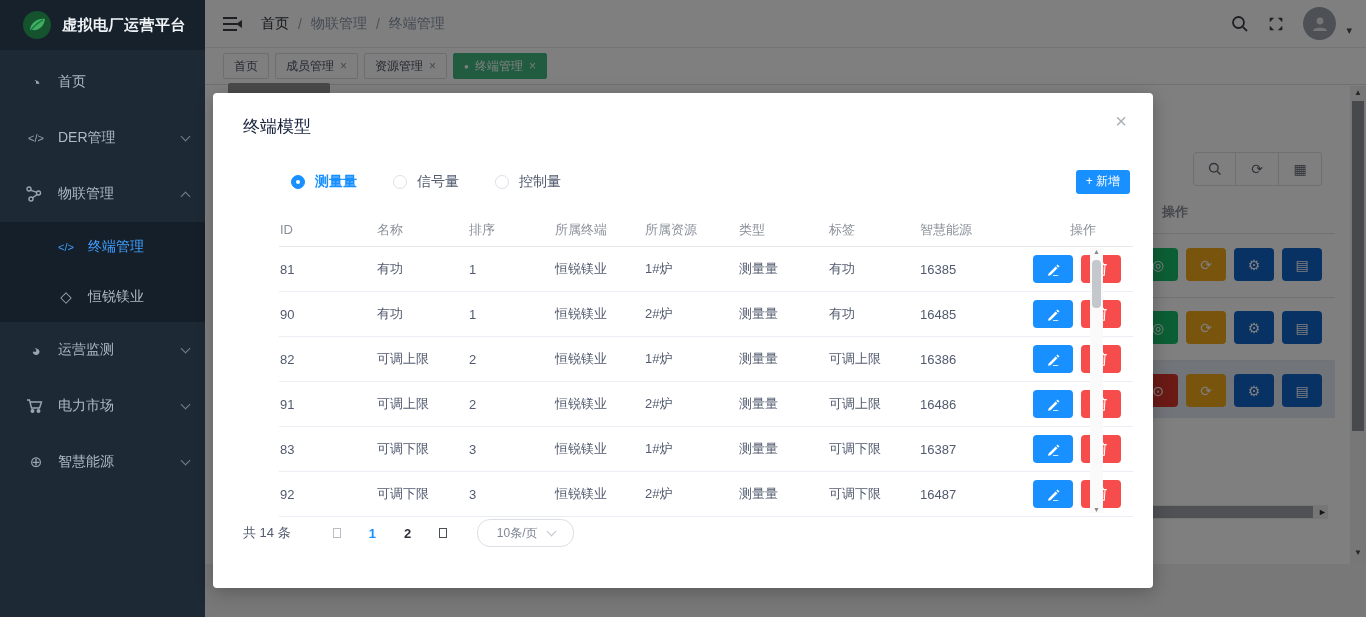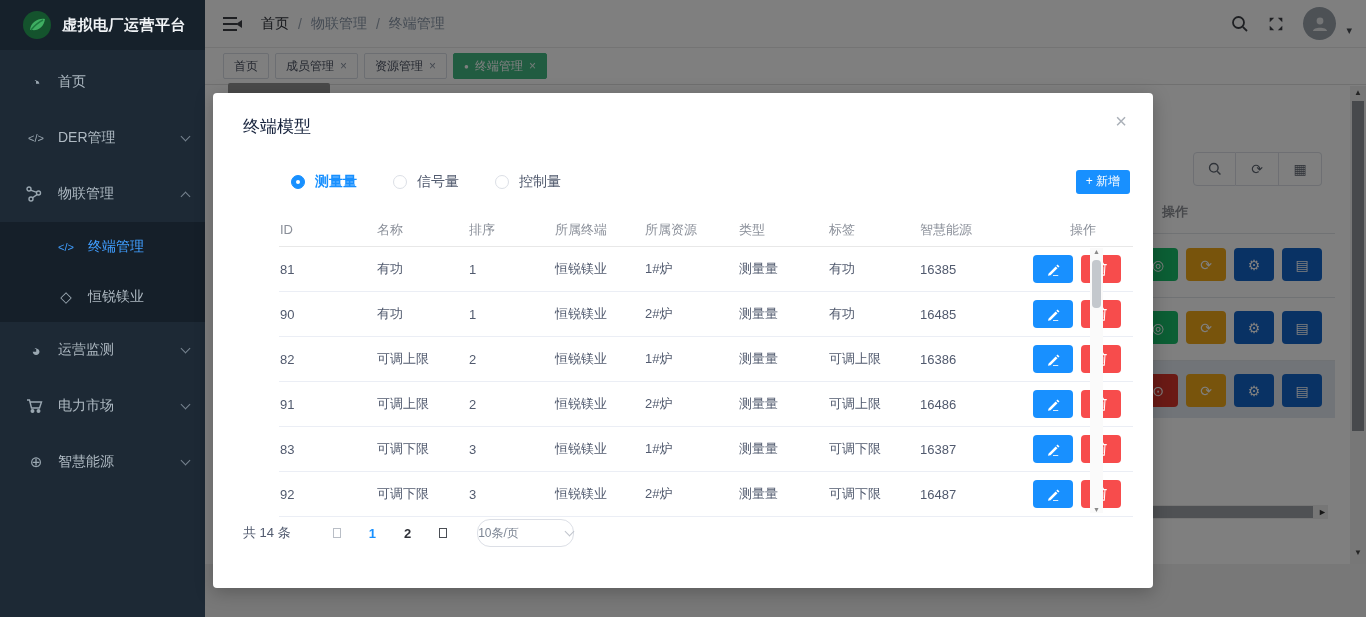--- a/index.html
+++ b/index.html
@@ -98,21 +98,21 @@
   .inner-scroll .iup { position:absolute; top:0; left:0; width:13px; text-align:center; font-size:7px; color:#8a8a8a; }
   .inner-scroll .idown { position:absolute; bottom:0; left:0; width:13px; text-align:center; font-size:7px; color:#8a8a8a; }
   .ithumb { position:absolute; left:2px; top:12px; width:9px; height:48px; background:#c4c8cd; border-radius:4px; }
 
   .pagination { position:absolute; left:30px; top:425px; height:30px; display:flex; align-items:center; color:#515a6e; font-size:13px; }
   .pg-total { margin-right:28px; }
   .pg-sq { width:8px; height:10px; border:1px solid #b9bec6; margin:0 14px; cursor:pointer; }
   .pg-sq.next { border-color:#4a4e55; }
   .pg-num { margin:0 14px; font-weight:bold; color:#2e3138; cursor:pointer; }
   .pg-num.active { color:#1890ff; }
-  .pg-size { margin-left:16px; width:97px; height:28px; border:1px solid #dcdfe6; border-radius:13px; display:flex; align-items:center; justify-content:space-between; gap:10px; color:#7d8694; font-size:12px; cursor:pointer; }
+  .pg-size { margin-left:16px; width:97px; height:28px; border:1px solid #dcdfe6; border-radius:13px; display:flex; align-items:center; justify-content:center; gap:10px; color:#7d8694; font-size:12px; cursor:pointer; }
   .pg-size .selchev { width:7px; height:7px; border-right:1.5px solid #c0c4cc; border-bottom:1.5px solid #c0c4cc; transform:rotate(45deg); margin-top:-3px; }
 
   svg { display:block; }
 </style>
 </head>
 <body>
 
 <div class="app">
 
   <aside class="sidebar">

